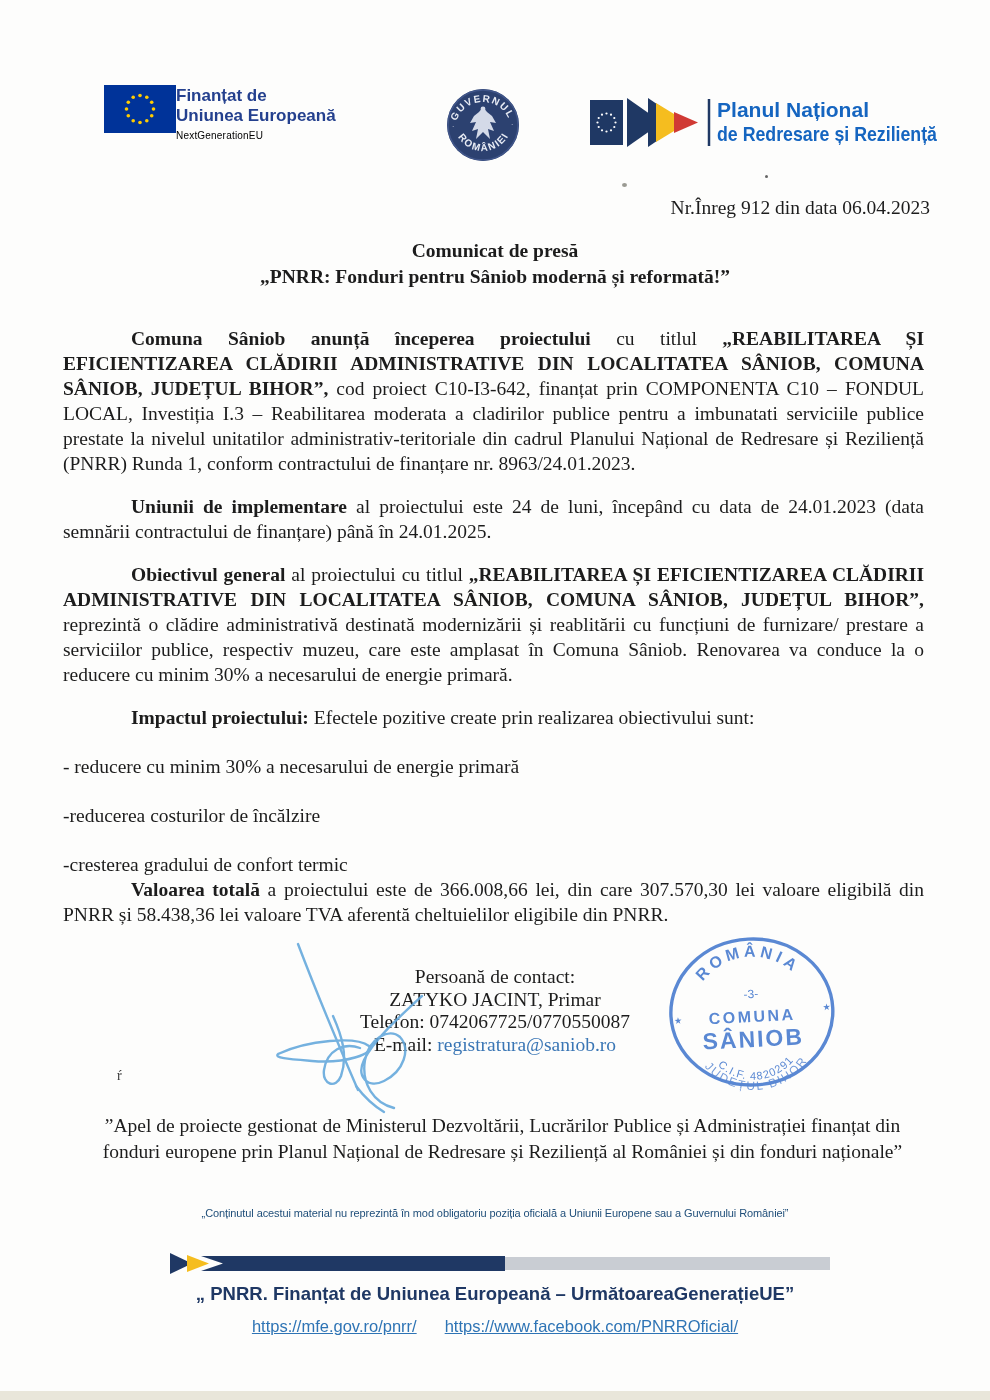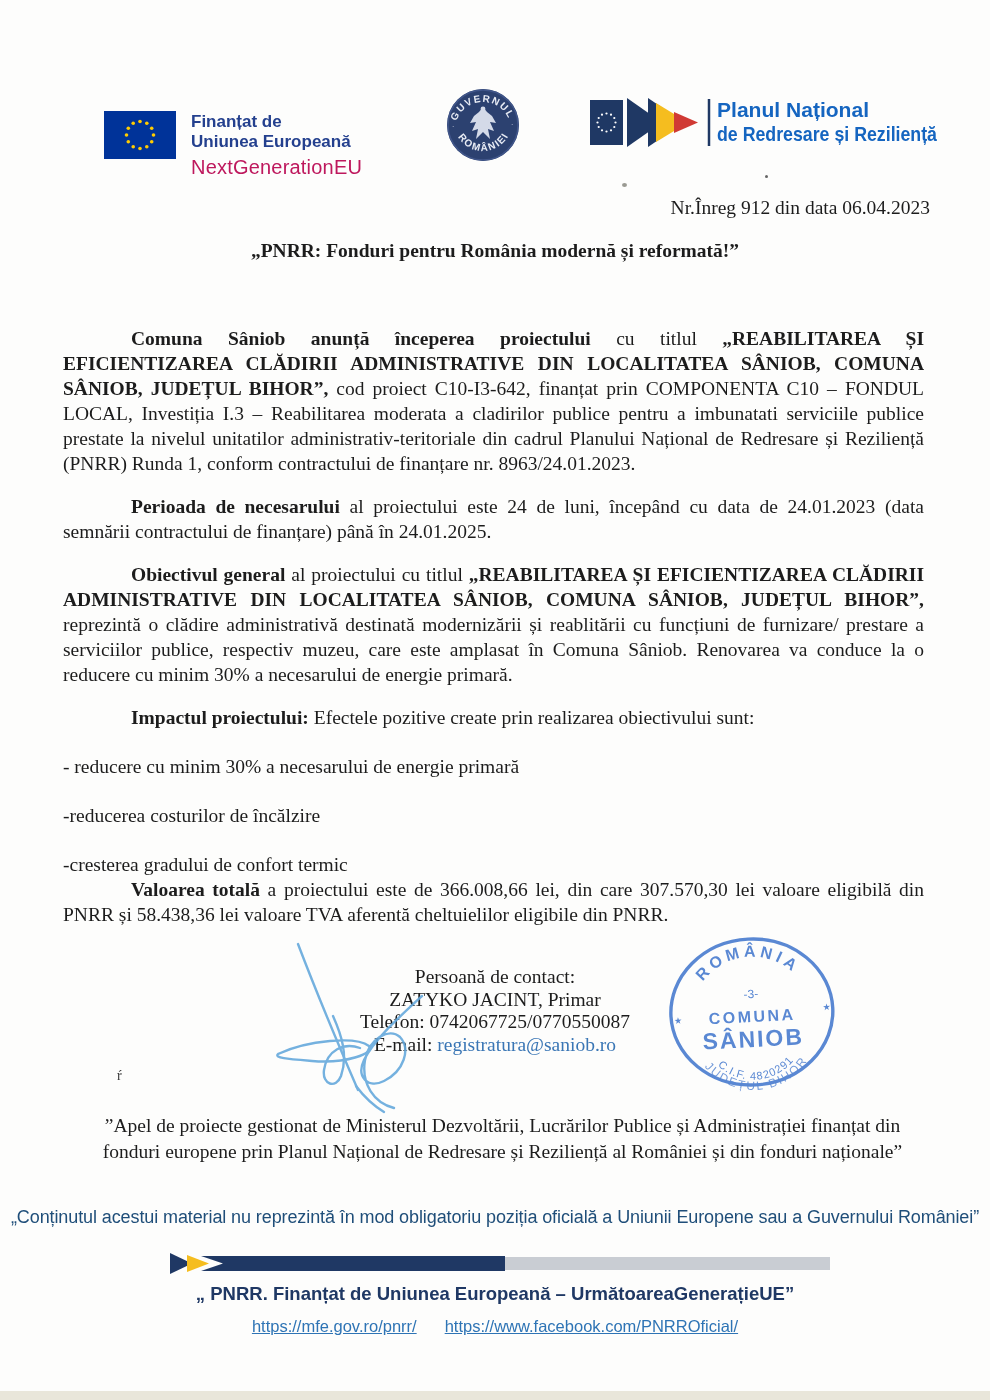--- a/index.html
+++ b/index.html
@@ -7,25 +7,25 @@
     width:990px; height:1400px;
     background:#fdfdfc;
     font-family:"Liberation Serif", serif;
     color:#1c1c1c;
     position:relative;
     overflow:hidden;
   }
   .page { position:absolute; inset:0; }
 
   
-  .eu-logo { position:absolute; left:104px; top:111px; display:flex; gap:15px; }
+  .eu-logo { position:absolute; left:104px; top:85px; display:flex; }
   .eu-flag { width:72px; height:48px; background:#003399; flex:0 0 auto; }
   .eu-text { font-family:"Liberation Sans", sans-serif; padding-top:1px; }
   .eu-text .funded { color:#24408e; font-weight:bold; font-size:17px; line-height:20px; }
-  .eu-text .nextgen { color:#be185d; font-size:20px; margin-top:4px; letter-spacing:.2px; }
+  .eu-text .nextgen { color:#000000; font-size:10px; margin-top:4px; letter-spacing:.2px; }
 
   .gov-logo { position:absolute; left:445px; top:87px; }
 
   .pnrr-logo { position:absolute; left:590px; top:92px; }
 
   
   .reg-number { position:absolute; top:197px; left:0; right:60px; text-align:right; font-size:19.5px; }
   .doc-titles { position:absolute; top:238px; left:0; width:100%; text-align:center;
                 font-weight:bold; font-size:19.5px; line-height:26px; }
 
@@ -48,21 +48,21 @@
   .speck { position:absolute; border-radius:50%; background:#9a9a92; }
   .speck.s1 { left:622px; top:183px; width:5px; height:4px; }
   .speck.s2 { left:765px; top:175px; width:3px; height:3px; background:#666; }
 
   
   .quote { position:absolute; top:1113px; left:95px; right:80px;
            font-size:19.5px; line-height:26px; text-align:center; }
 
   
   .disclaimer { position:absolute; top:1207px; left:0; width:100%; text-align:center;
-                font-family:"Liberation Sans", sans-serif; font-size:18px;
+                font-family:"Liberation Sans", sans-serif; font-size:11px;
                 color:#1f4e79; letter-spacing:-0.1px; }
   .footer-bar { position:absolute; left:165px; top:1250px; }
   .slogan { position:absolute; top:1283px; left:0; width:100%; text-align:center;
             font-family:"Liberation Sans", sans-serif; font-weight:bold;
             font-size:18.5px; color:#1f3864; }
   .links-row { position:absolute; top:1317px; left:0; width:100%;
                display:flex; justify-content:center; gap:28px;
                font-family:"Liberation Sans", sans-serif; font-size:16.5px; }
   .links-row a { color:#2e74b5; text-decoration:underline; }
 
@@ -147,30 +147,31 @@
       </g>
       <line x1="119" y1="7" x2="119" y2="54" stroke="#1f3864" stroke-width="2.5"></line>
       <text x="127" y="25" font-family="Liberation Sans, sans-serif" font-weight="bold" font-size="20.5" fill="#1565c0" textLength="152" lengthAdjust="spacingAndGlyphs">Planul Național</text>
       <text x="127" y="49" font-family="Liberation Sans, sans-serif" font-weight="bold" font-size="20.5" fill="#1565c0" textLength="220" lengthAdjust="spacingAndGlyphs">de Redresare și Reziliență</text>
     </svg>
   </div>
 
   <div class="reg-number">Nr.Înreg 912 din data 06.04.2023</div>
 
   <div class="doc-titles">
-    <div>„PNRR: Fonduri pentru România modernă și reformată!”</div>
+    <div>Comunicat de presă</div>
+    <div>„PNRR: Fonduri pentru Sâniob modernă și reformată!”</div>
   </div>
 
   <div class="speck s1"></div>
   <div class="speck s2"></div>
 
   <div class="content">
     <p class="para"><strong>Comuna Sâniob anunță începerea proiectului</strong><span> cu titlul </span><strong>„REABILITAREA ȘI EFICIENTIZAREA CLĂDIRII ADMINISTRATIVE DIN LOCALITATEA SÂNIOB, COMUNA SÂNIOB, JUDEȚUL BIHOR”,</strong><span> cod proiect C10-I3-642, finanțat prin COMPONENTA C10 – FONDUL LOCAL, Investiția I.3 – Reabilitarea moderata a cladirilor publice pentru a imbunatati serviciile publice prestate la nivelul unitatilor administrativ-teritoriale din cadrul Planului Național de Redresare și Reziliență (PNRR) Runda 1, conform contractului de finanțare nr. 8963/24.01.2023.</span></p>
 
-    <p class="para"><strong>Perioada de necesarului</strong><span> al proiectului este 24 de luni, începând cu data de 24.01.2023 (data semnării contractului de finanțare) până în 24.01.2025.</span></p>
+    <p class="para"><strong>Uniunii de implementare</strong><span> al proiectului este 24 de luni, începând cu data de 24.01.2023 (data semnării contractului de finanțare) până în 24.01.2025.</span></p>
 
     <p class="para"><strong>Obiectivul general</strong><span> al proiectului cu titlul </span><strong>„REABILITAREA ȘI EFICIENTIZAREA CLĂDIRII ADMINISTRATIVE DIN LOCALITATEA SÂNIOB, COMUNA SÂNIOB, JUDEȚUL BIHOR”,</strong><span> reprezintă o clădire administrativă destinată modernizării și reablitării cu funcțiuni de furnizare/ prestare a serviciilor publice, respectiv muzeu, care este amplasat în Comuna Sâniob. Renovarea va conduce la o reducere cu minim 30% a necesarului de energie primară.</span></p>
 
     <p class="para" style="margin-bottom:0;"><strong>Impactul proiectului:</strong><span> Efectele pozitive create prin realizarea obiectivului sunt:</span></p>
     <div class="impact-item">- reducere cu minim 30% a necesarului de energie primară</div>
     <div class="impact-item" style="margin-bottom:18px;">-reducerea costurilor de încălzire</div>
     <div class="impact-item">-cresterea gradului de confort termic</div>
 
     <p class="para"><strong>Valoarea totală</strong><span> a proiectului este de 366.008,66 lei, din care 307.570,30 lei valoare eligibilă din PNRR și 58.438,36 lei valoare TVA aferentă cheltuielilor eligibile din PNRR.</span></p>
   </div>

